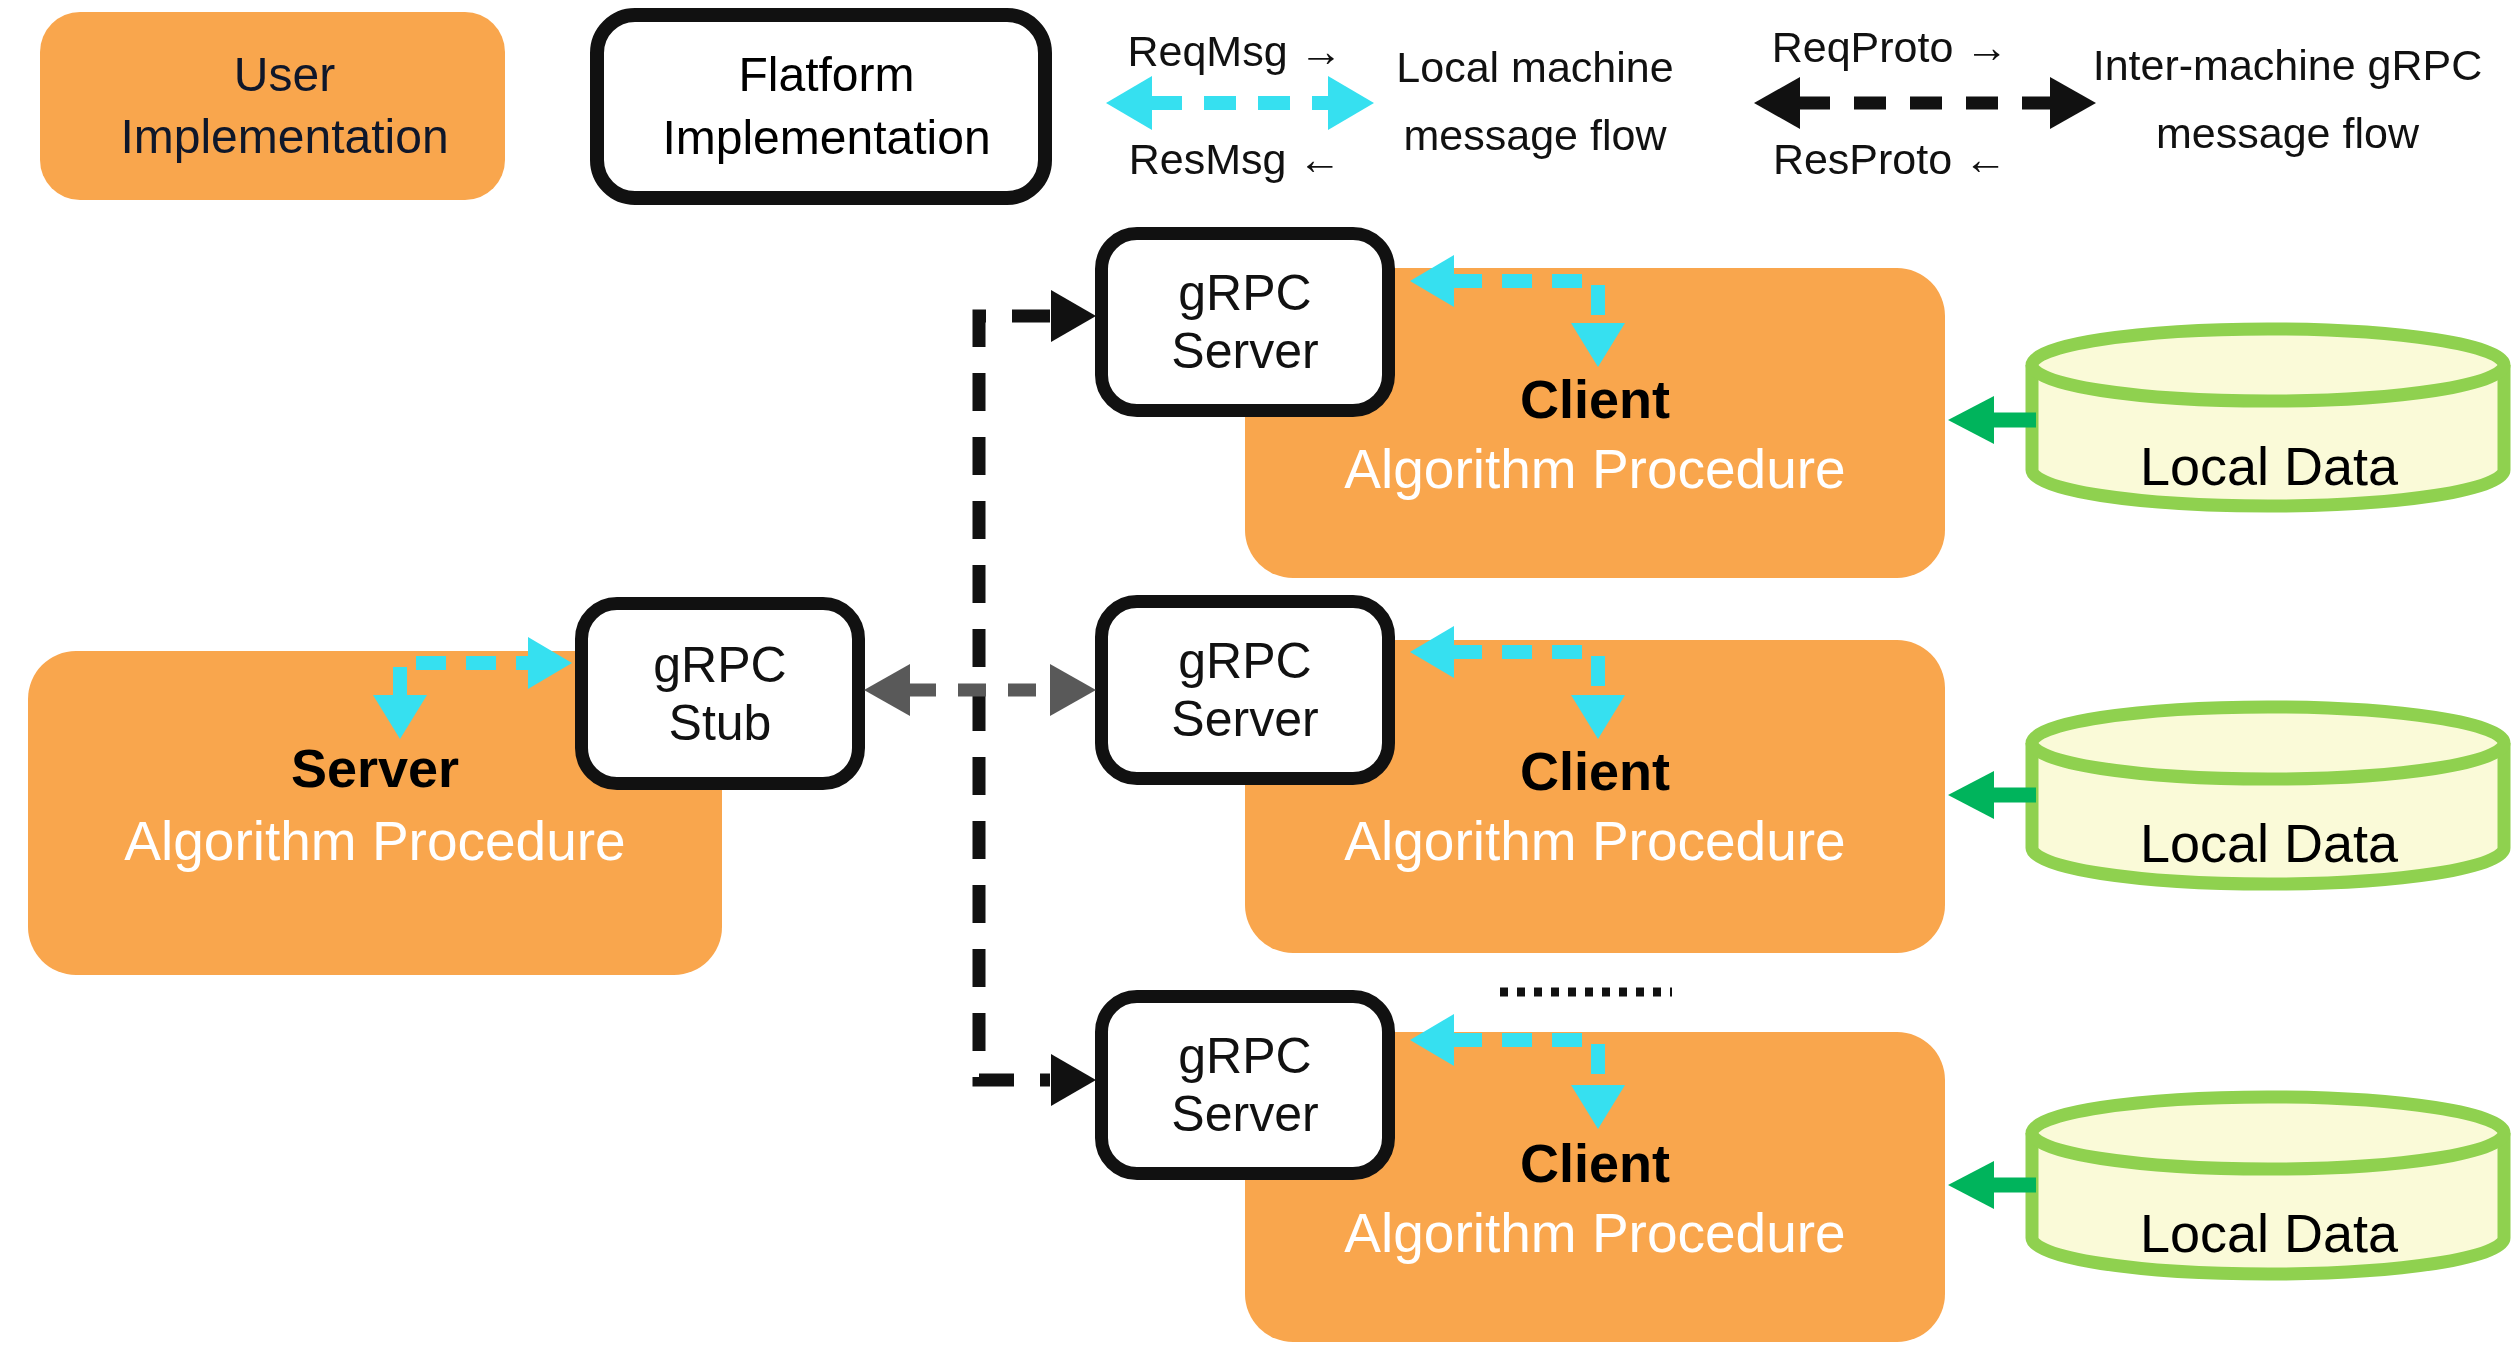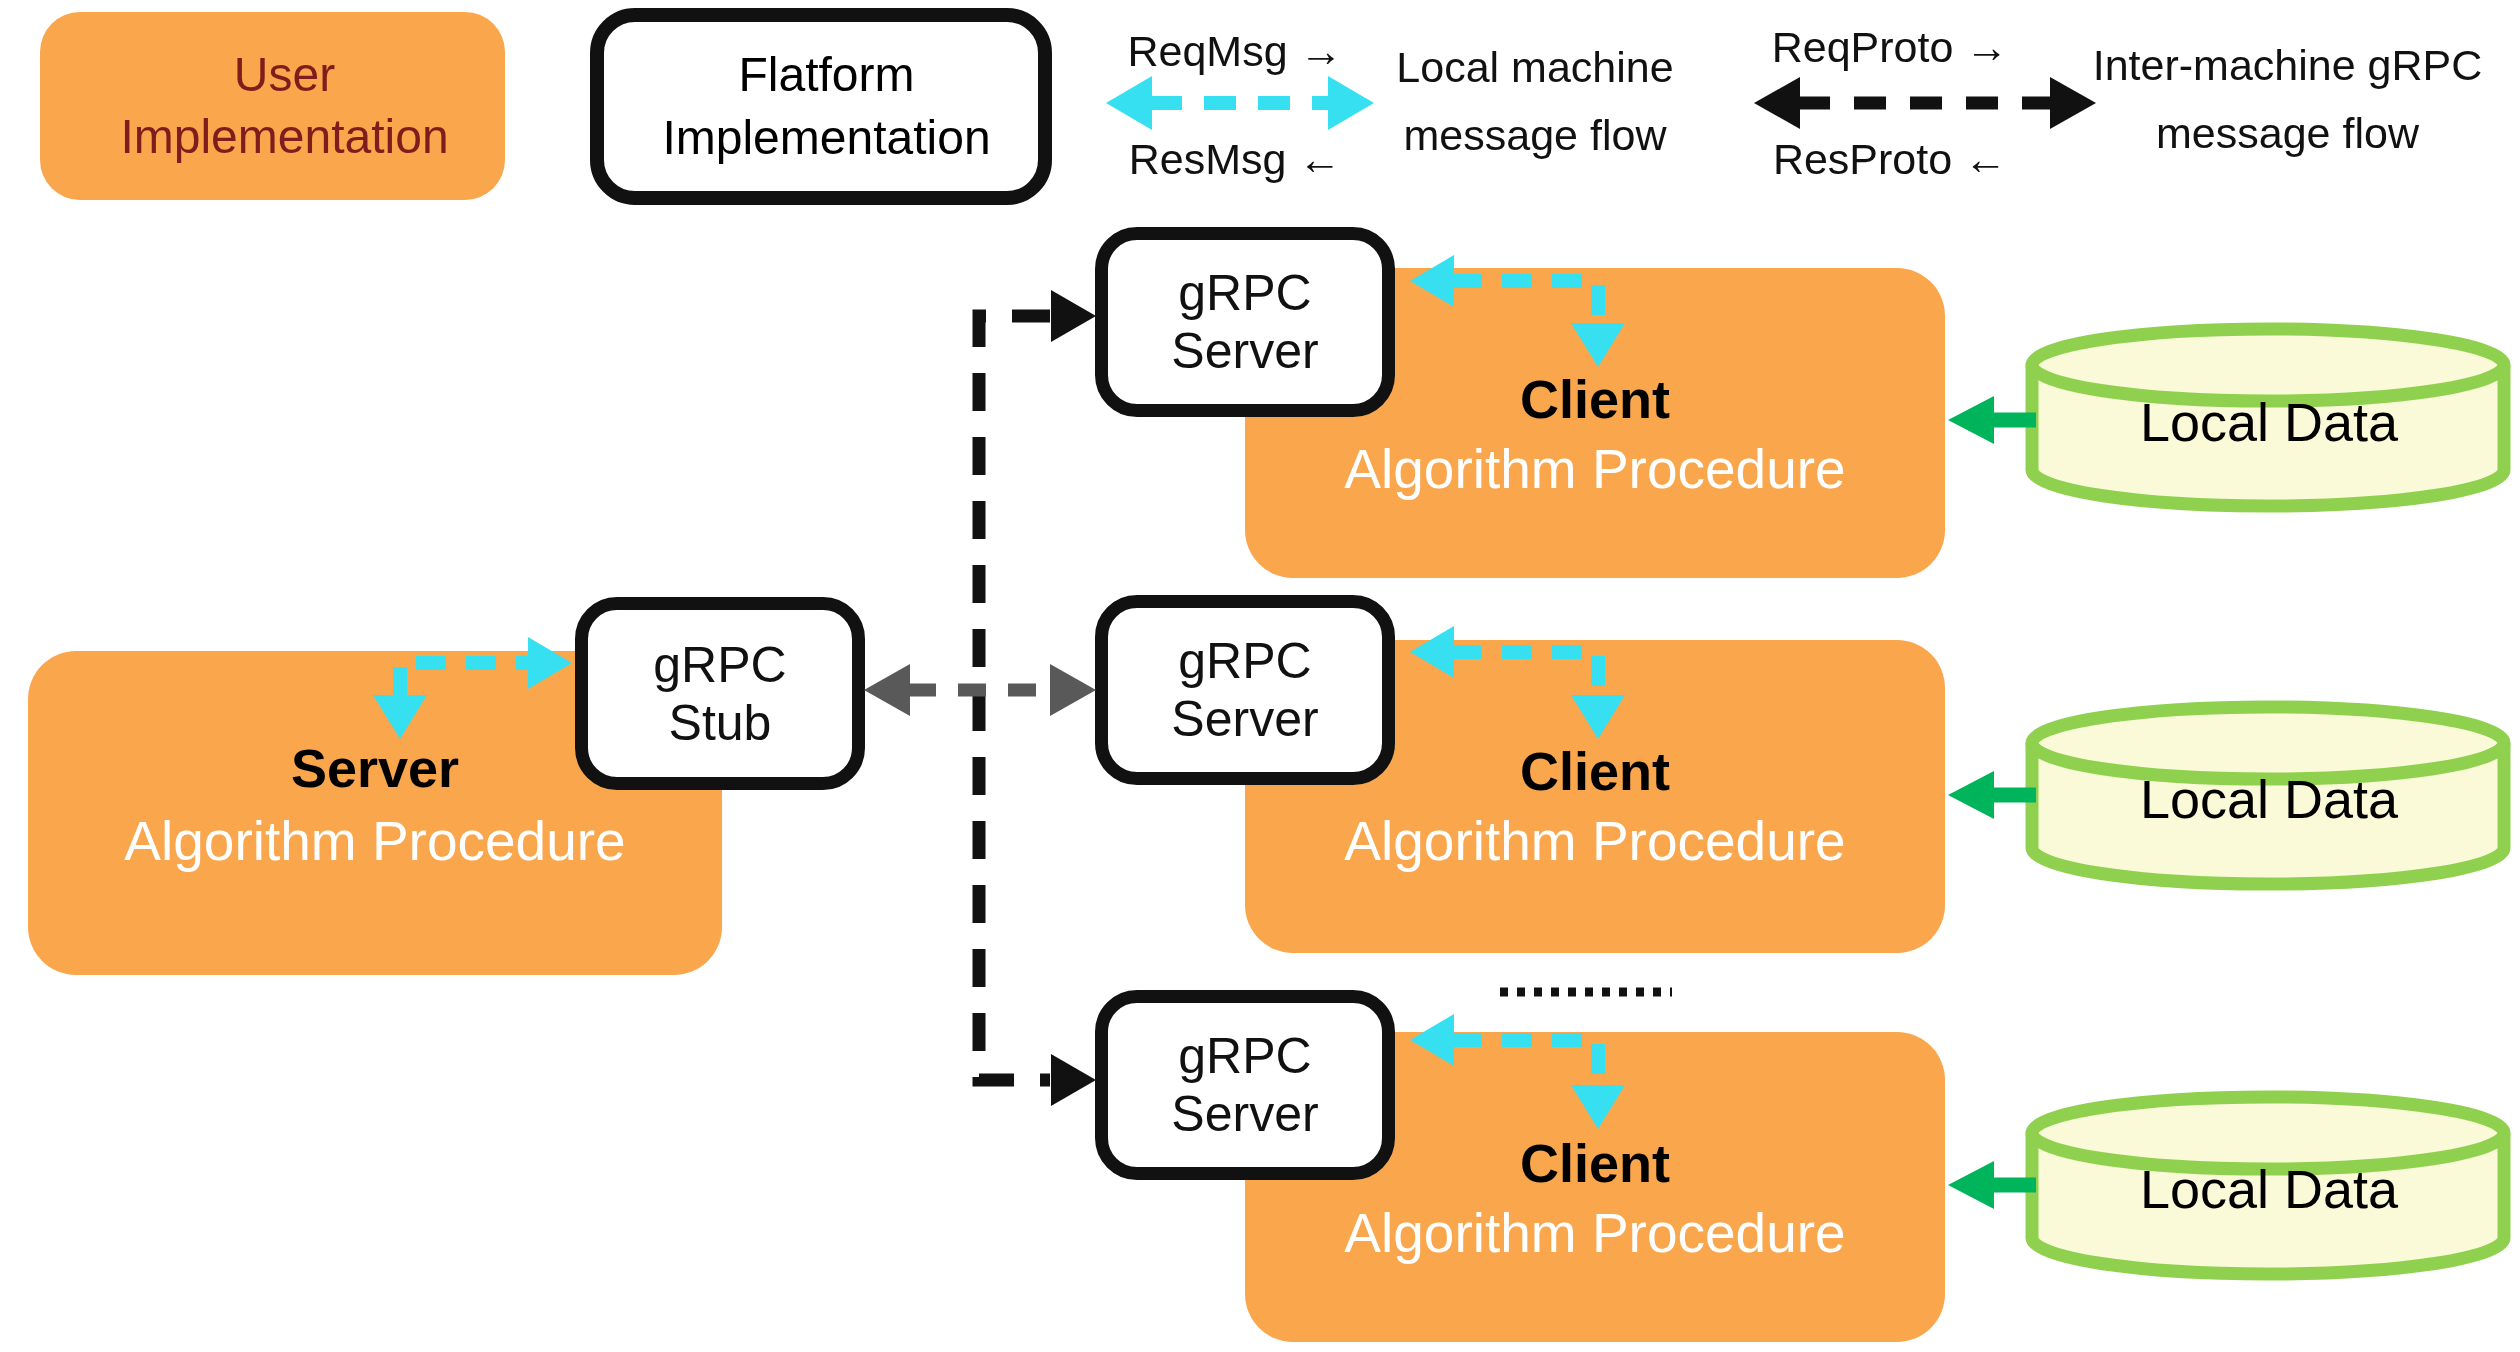--- a/index.html
+++ b/index.html
@@ -19,21 +19,21 @@
   .lbl{text-align:center;white-space:pre-line;color:var(--ink);}
   .orange-box{background:var(--orange);border-radius:48px;}
   .white-box{background:#ffffff;border:13px solid var(--ink);border-radius:42px;
              box-sizing:border-box;display:flex;align-items:center;justify-content:center;}
   .node-label{font-size:50px;line-height:1.16;text-align:center;white-space:pre-line;color:var(--ink);}
   .legend-box-label{font-size:48px;line-height:1.3;text-align:center;white-space:pre-line;}
   .legend-small{font-size:43px;line-height:1.2;}
   .legend-desc{font-size:43px;line-height:1.58;}
   .role-label{font-size:54px;font-weight:bold;color:#000000;}
   .proc-label{font-size:55px;color:#ffffff;}
-  .data-label{font-size:54px;color:#000;}
+  .data-label{font-size:54px;color:#000;margin-top:44px;}
   svg{position:absolute;left:0;top:0;}
   .layer-orange{z-index:1;}
   .layer-white{z-index:2;}
   .layer-svg{z-index:3;}
   .layer-text{z-index:4;}
   .cyan-stroke{stroke:var(--cyan);fill:none;}
   .cyan-fill{fill:var(--cyan);}
   .black-stroke{stroke:var(--ink);fill:none;}
   .black-fill{fill:var(--ink);}
   .gray-stroke{stroke:var(--gray);fill:none;}
@@ -41,21 +41,21 @@
   .green-stroke{stroke:var(--green-arrow);fill:none;}
   .green-fill{fill:var(--green-arrow);}
   .cyl{fill:var(--cylinder-fill);stroke:var(--cylinder-border);stroke-width:13;}
 </style>
 </head>
 <body>
 
 <div class="canvas">
 
   <div class="abs orange-box layer-orange" style="left:40px;top:12px;width:465px;height:188px;border-radius:40px;display:flex;align-items:center;justify-content:center;">
-    <div class="legend-box-label" style="color:#7f1d1d;margin-left:24px;">User
+    <div class="legend-box-label" style="color:#0f172a;margin-left:24px;">User
 Implementation</div>
   </div>
 
   <div class="abs orange-box layer-orange" style="left:28px;top:651px;width:694px;height:324px;"></div>
 
   <div class="abs orange-box layer-orange" style="left:1245px;top:268px;width:700px;height:310px;"></div>
   <div class="abs orange-box layer-orange" style="left:1245px;top:640px;width:700px;height:313px;"></div>
   <div class="abs orange-box layer-orange" style="left:1245px;top:1032px;width:700px;height:310px;"></div>
 
   <div class="abs white-box layer-white" style="left:590px;top:8px;width:462px;height:197px;border-width:14px;border-radius:45px;padding-left:11px;">

